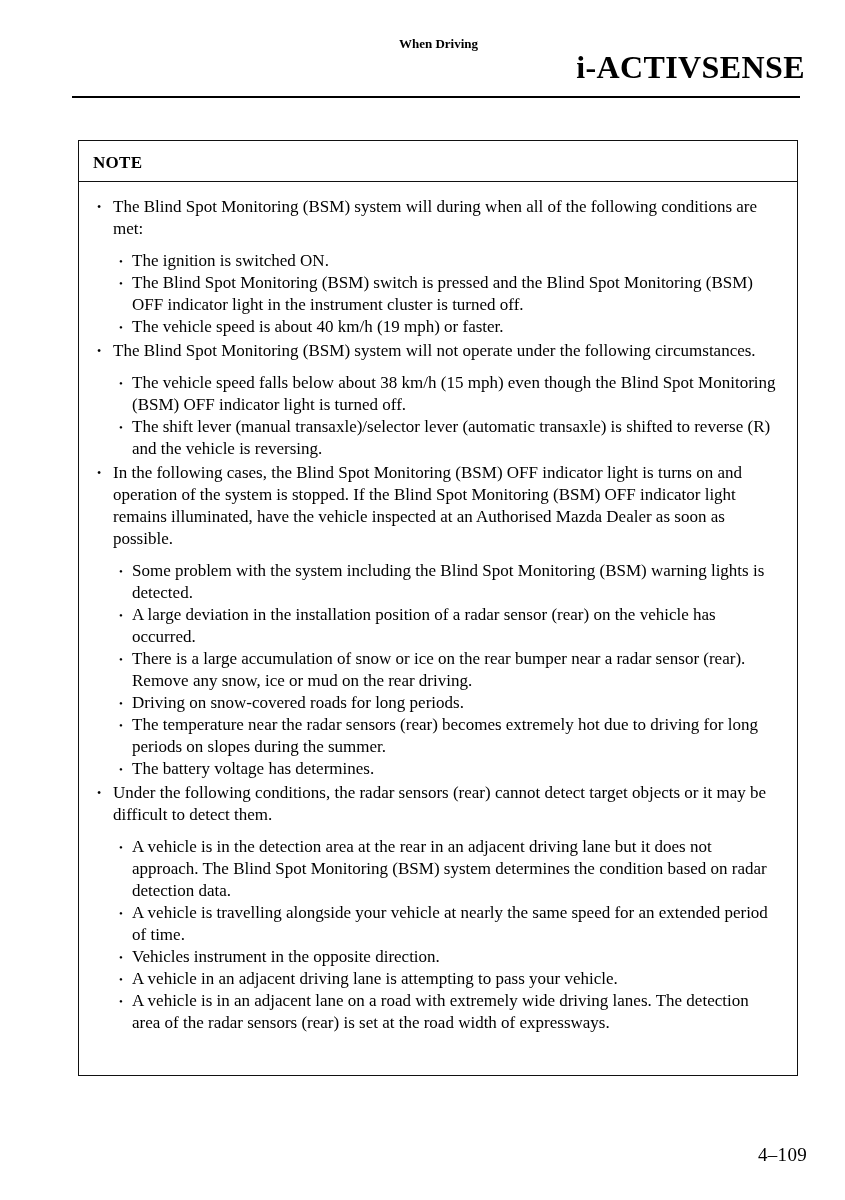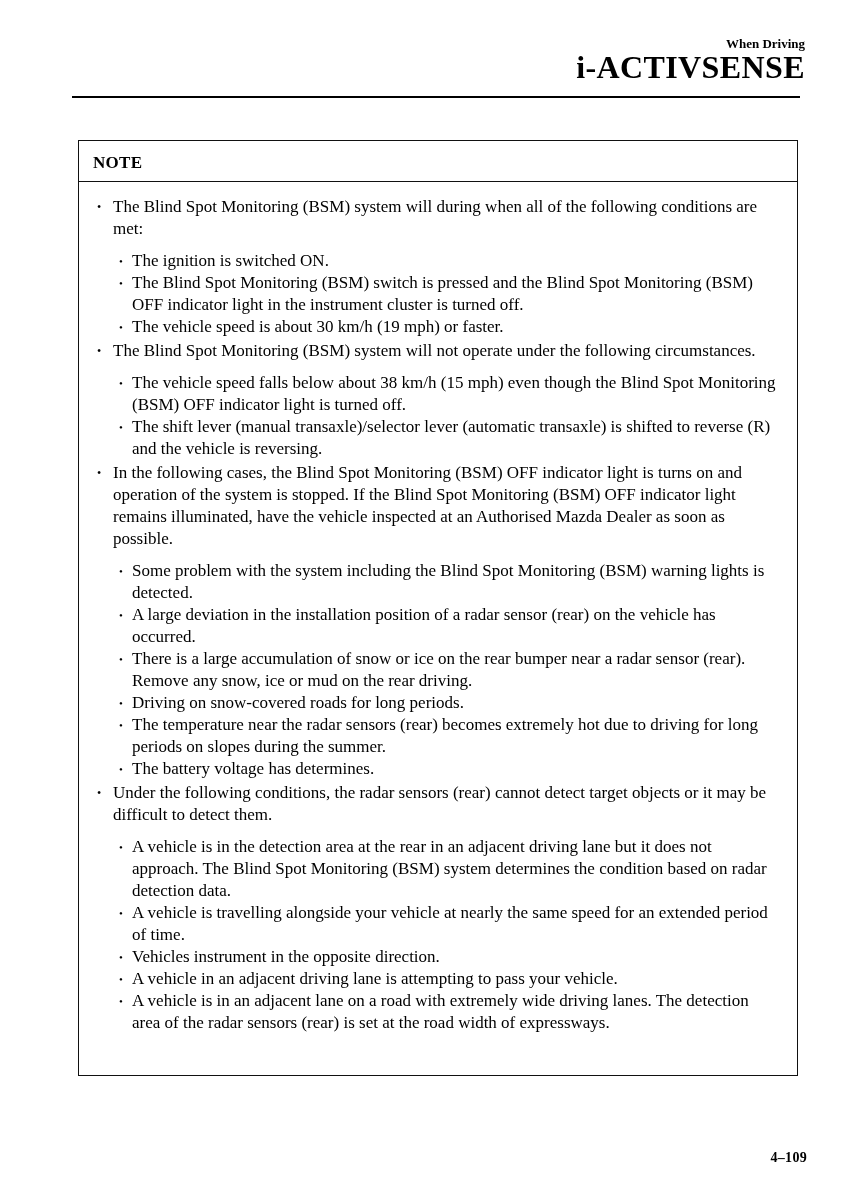--- a/index.html
+++ b/index.html
@@ -18,20 +18,21 @@
   
   .header {
     position:absolute;
     top:36px; left:72px; right:40px;
     text-align:right;
   }
   .header-section {
     font-size:13px;
     font-weight:bold;
     margin-bottom:2px;
+    text-align:center;
   }
   .header-title {
     font-size:32px;
     font-weight:bold;
     letter-spacing:.4px;
     line-height:26px;
   }
   .header-rule {
     position:absolute;
     top:96px; left:72px; right:45px;
@@ -71,22 +72,22 @@
     margin:10px 0 2px 22px;
   }
   .sublist .item .marker {
     flex:0 0 15px;
     font-size:11px;
   }
   
   .page-number {
     position:absolute;
     right:38px; bottom:34px;
-    font-size:14px;
-    font-weight:bold;
+    font-size:19px;
+    font-weight:normal;
     letter-spacing:.3px;
   }
 </style>
 </head>
 <body>
 
 <div class="page">
 
   <header class="header">
     <div class="header-section">When Driving</div>
@@ -105,21 +106,21 @@
           <div class="item level2">
             <span class="marker">•</span>
             <div class="item-text">The ignition is switched ON.</div>
           </div>
           <div class="item level2">
             <span class="marker">•</span>
             <div class="item-text">The Blind Spot Monitoring (BSM) switch is pressed and the Blind Spot Monitoring (BSM) OFF indicator light in the instrument cluster is turned off.</div>
           </div>
           <div class="item level2">
             <span class="marker">•</span>
-            <div class="item-text">The vehicle speed is about 30 km/h (19 mph) or faster.</div>
+            <div class="item-text">The vehicle speed is about 40 km/h (19 mph) or faster.</div>
           </div>
         </div>
         <div class="item level1">
           <span class="marker">•</span>
           <div class="item-text">The Blind Spot Monitoring (BSM) system will not operate under the following circumstances.</div>
         </div>
         <div class="sublist">
           <div class="item level2">
             <span class="marker">•</span>
             <div class="item-text">The vehicle speed falls below about 38 km/h (15 mph) even though the Blind Spot Monitoring (BSM) OFF indicator light is turned off.</div>

